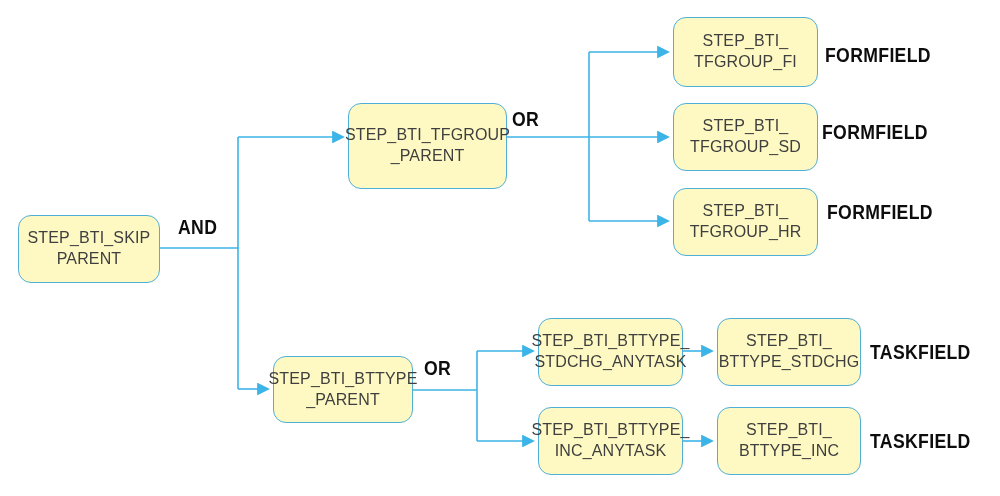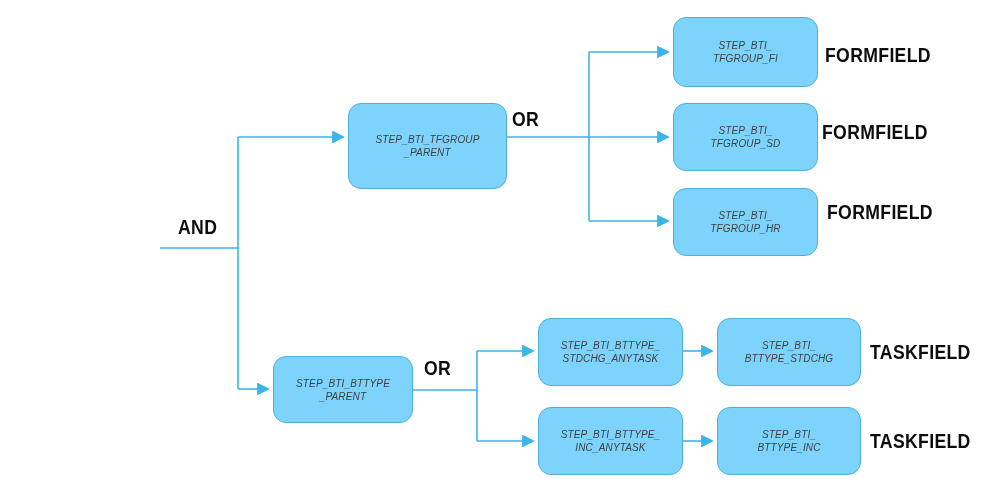--- a/index.html
+++ b/index.html
@@ -17,33 +17,32 @@
   }
   .connectors {
     position: absolute;
     left: 0; top: 0;
     width: 1000px;
     height: 496px;
   }
   .node {
     position: absolute;
     box-sizing: border-box;
-    background: #7dd3fc;
+    background: #fef9c3;
     border: 1.6px solid #4fafd6;
     border-radius: 13px;
     display: flex;
     align-items: center;
     justify-content: center;
     text-align: center;
-    font-size: 10px;
+    font-size: 16px;
     line-height: 1.3;
     letter-spacing: 0.15px;
     color: #3f3f3f;
     white-space: pre-line;
-    font-style: italic;
   }
   .op-label, .field-label {
     position: absolute;
     font-weight: bold;
     color: #0d0d0d;
     font-size: 21px;
     letter-spacing: 0.4px;
     transform: scaleX(0.84);
     transform-origin: left top;
     white-space: nowrap;
@@ -76,20 +75,22 @@
       <path d="M413 390 H477"></path>
       <path d="M477 351 V441"></path>
       <path d="M477 351 H533" marker-end="url(#arrow)"></path>
       <path d="M477 441 H533" marker-end="url(#arrow)"></path>
 
       <path d="M683 351 H712" marker-end="url(#arrow)"></path>
       <path d="M683 441 H712" marker-end="url(#arrow)"></path>
     </g>
   </svg>
 
+  <div class="node" style="left:18px; top:215px; width:142px; height:68px;">STEP_BTI_SKIP
+PARENT</div>
 
   <div class="node" style="left:348px; top:103px; width:159px; height:86px;">STEP_BTI_TFGROUP
 _PARENT</div>
 
   <div class="node" style="left:673px; top:17px; width:145px; height:70px;">STEP_BTI_
 TFGROUP_FI</div>
 
   <div class="node" style="left:673px; top:103px; width:145px; height:68px;">STEP_BTI_
 TFGROUP_SD</div>
 

